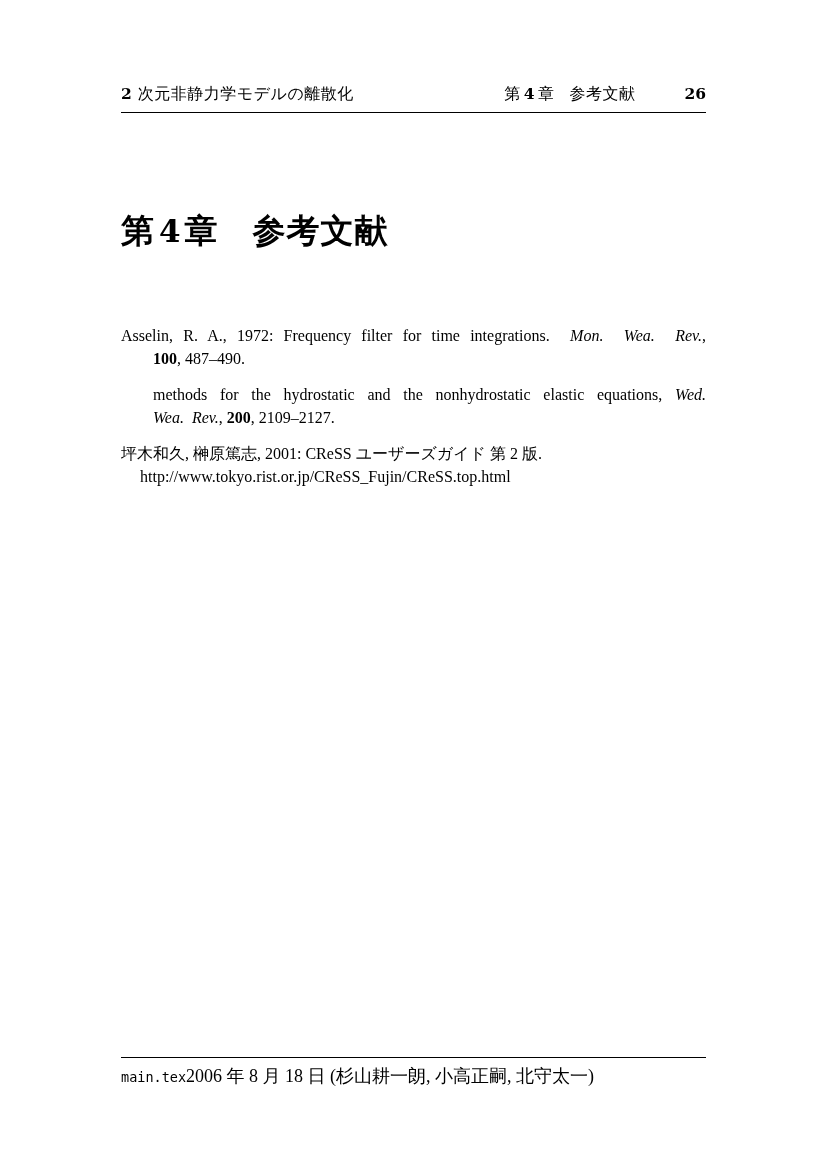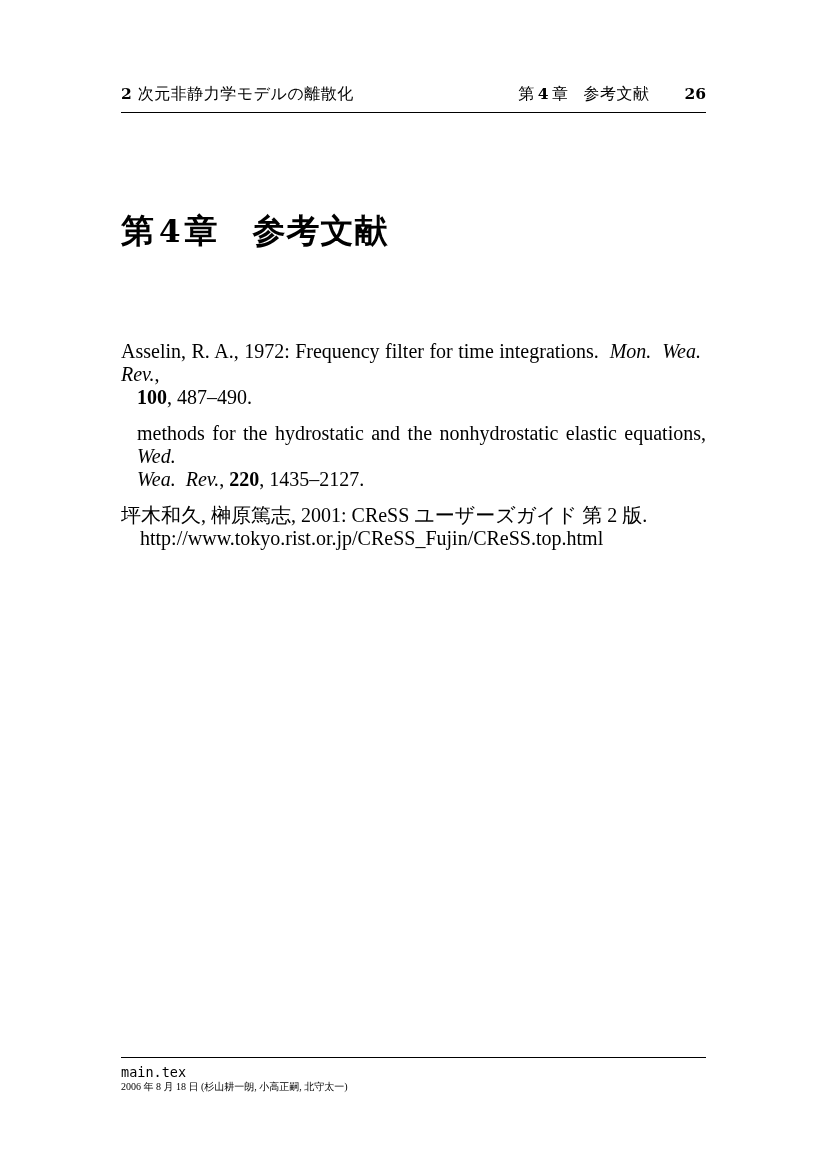--- a/index.html
+++ b/index.html
@@ -24,21 +24,21 @@
     font-family:"DejaVu Sans","Liberation Sans",sans-serif;
     font-size:16px; font-weight:500; letter-spacing:0.5px;
   }
   .hdr-num {
     font-family:"DejaVu Serif","Liberation Serif",serif;
     font-weight:bold; font-size:15.5px;
   }
   .hdr-left .hdr-num { margin-right:6px; }
   .hdr-chapterlabel .hdr-num { margin:0 3px; }
   .hdr-chaptertitle { margin-left:15px; }
-  .hdr-pagenum { margin-left:35px;text-align:center; }
+  .hdr-pagenum { margin-left:49px;text-align:center; }
   .header-rule {
     position:absolute; left:121px; top:112px; width:585px; height:0;
     border-top:1.2px solid #000;
   }
 
   
   .chapter-title {
     position:absolute; left:121px; top:209px;
     display:flex; align-items:baseline; white-space:nowrap;
   }
@@ -47,47 +47,46 @@
     font-weight:bold; font-size:33px; letter-spacing:1px;
   }
   .ct-num {
     font-family:"DejaVu Serif","Liberation Serif",serif;
     font-weight:bold; font-size:31px; margin:0 4px;
   }
   .ct-text { margin-left:34px; }
 
   
   .references {
-    position:absolute; left:121px; top:340px; width:585px;
-    font-size:20px; line-height:23px;
+    position:absolute; left:121px; top:324px; width:585px;
+    font-size:16px; line-height:23px;
   }
   .ref { margin-bottom:13px; }
   .ref-line { min-height:23px; }
-  .ref-line.ind1 { margin-left:16px; }
+  .ref-line.ind1 { margin-left:32px; }
   .ref-line.ind2 { margin-left:19px; }
   .ref-line.just { text-align:justify; text-align-last:justify; }
   .it { font-style:italic; }
   .bf { font-weight:bold; }
 
   
   .footer-rule {
     position:absolute; left:121px; top:1057px; width:585px; height:0;
     border-top:1.2px solid #000;
   }
   .footer {
     position:absolute; left:121px; top:1064px; width:585px;
-    display:flex; justify-content:space-between; align-items:baseline;
+    display:flex; justify-content:flex-start; align-items:baseline;
     white-space:nowrap;
-    flex-direction:column;
   }
   .footer-filename {
     font-family:"DejaVu Sans Mono","Liberation Mono",monospace;
     font-size:13.5px;
   }
-  .footer-date { font-size:10px; }
+  .footer-date { font-size:18px; }
 </style>
 </head>
 <body>
 
 <div class="page">
 
   <div class="header">
     <span class="hdr-left">
       <span class="hdr-num">2</span>
       <span class="jp-gothic">次元非静力学モデルの離散化</span>
@@ -109,21 +108,21 @@
     <span class="ct-kanji ct-text">参考文献</span>
   </h1>
 
   <div class="references">
       <div class="ref">
         <div class="ref-line ind0 just"><span>Asselin, R. A., 1972: Frequency filter for time integrations.&nbsp; </span><span class="it">Mon.&nbsp; Wea.&nbsp; Rev.</span><span>,</span></div>
         <div class="ref-line ind1"><span class="bf">100</span><span>, 487–490.</span></div>
       </div>
       <div class="ref">
         <div class="ref-line ind1 just"><span>methods for the hydrostatic and the nonhydrostatic elastic equations, </span><span class="it">Wed.</span></div>
-        <div class="ref-line ind1"><span class="it">Wea.&nbsp; Rev.</span><span>, </span><span class="bf">220</span><span>, 1435–2127.</span></div>
+        <div class="ref-line ind1"><span class="it">Wea.&nbsp; Rev.</span><span>, </span><span class="bf">200</span><span>, 2109–2127.</span></div>
       </div>
       <div class="ref">
         <div class="ref-line ind0"><span>坪木和久, 榊原篤志, 2001: CReSS ユーザーズガイド 第 2 版.</span></div>
         <div class="ref-line ind2"><span>http://www.tokyo.rist.or.jp/CReSS_Fujin/CReSS.top.html</span></div>
       </div>
     </div>
 
   <div class="footer-rule"></div>
   <div class="footer">
     <span class="footer-filename">main.tex</span>

